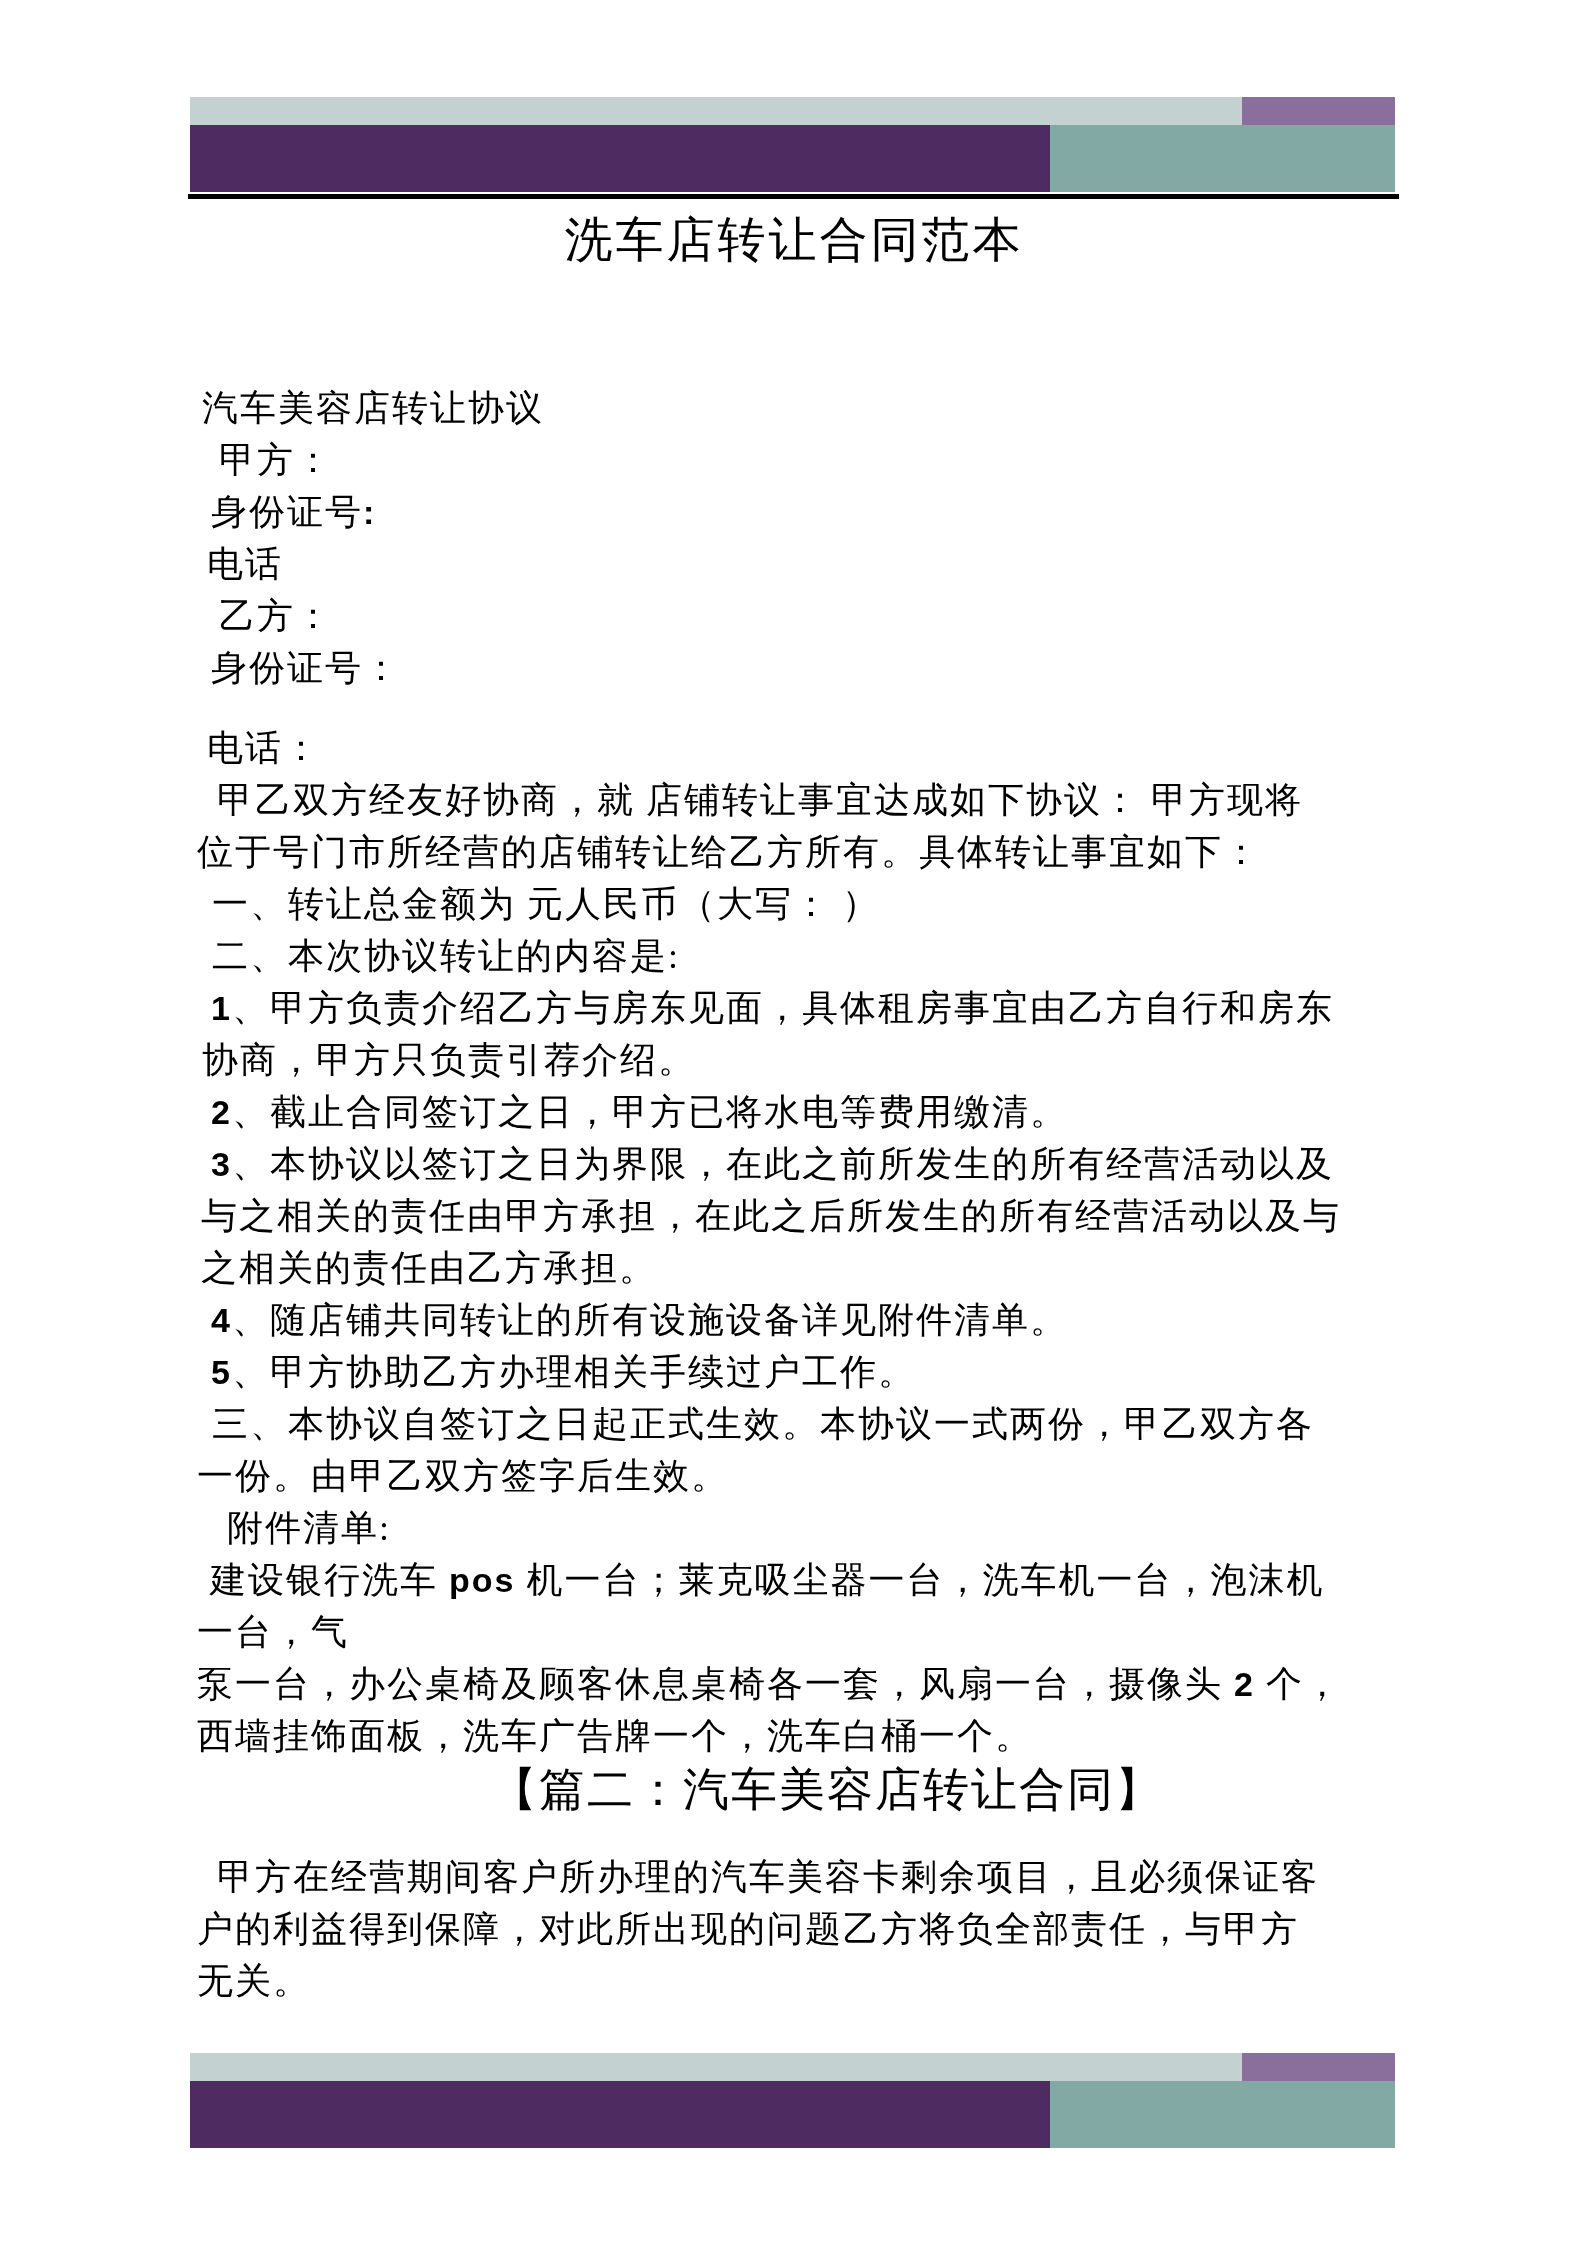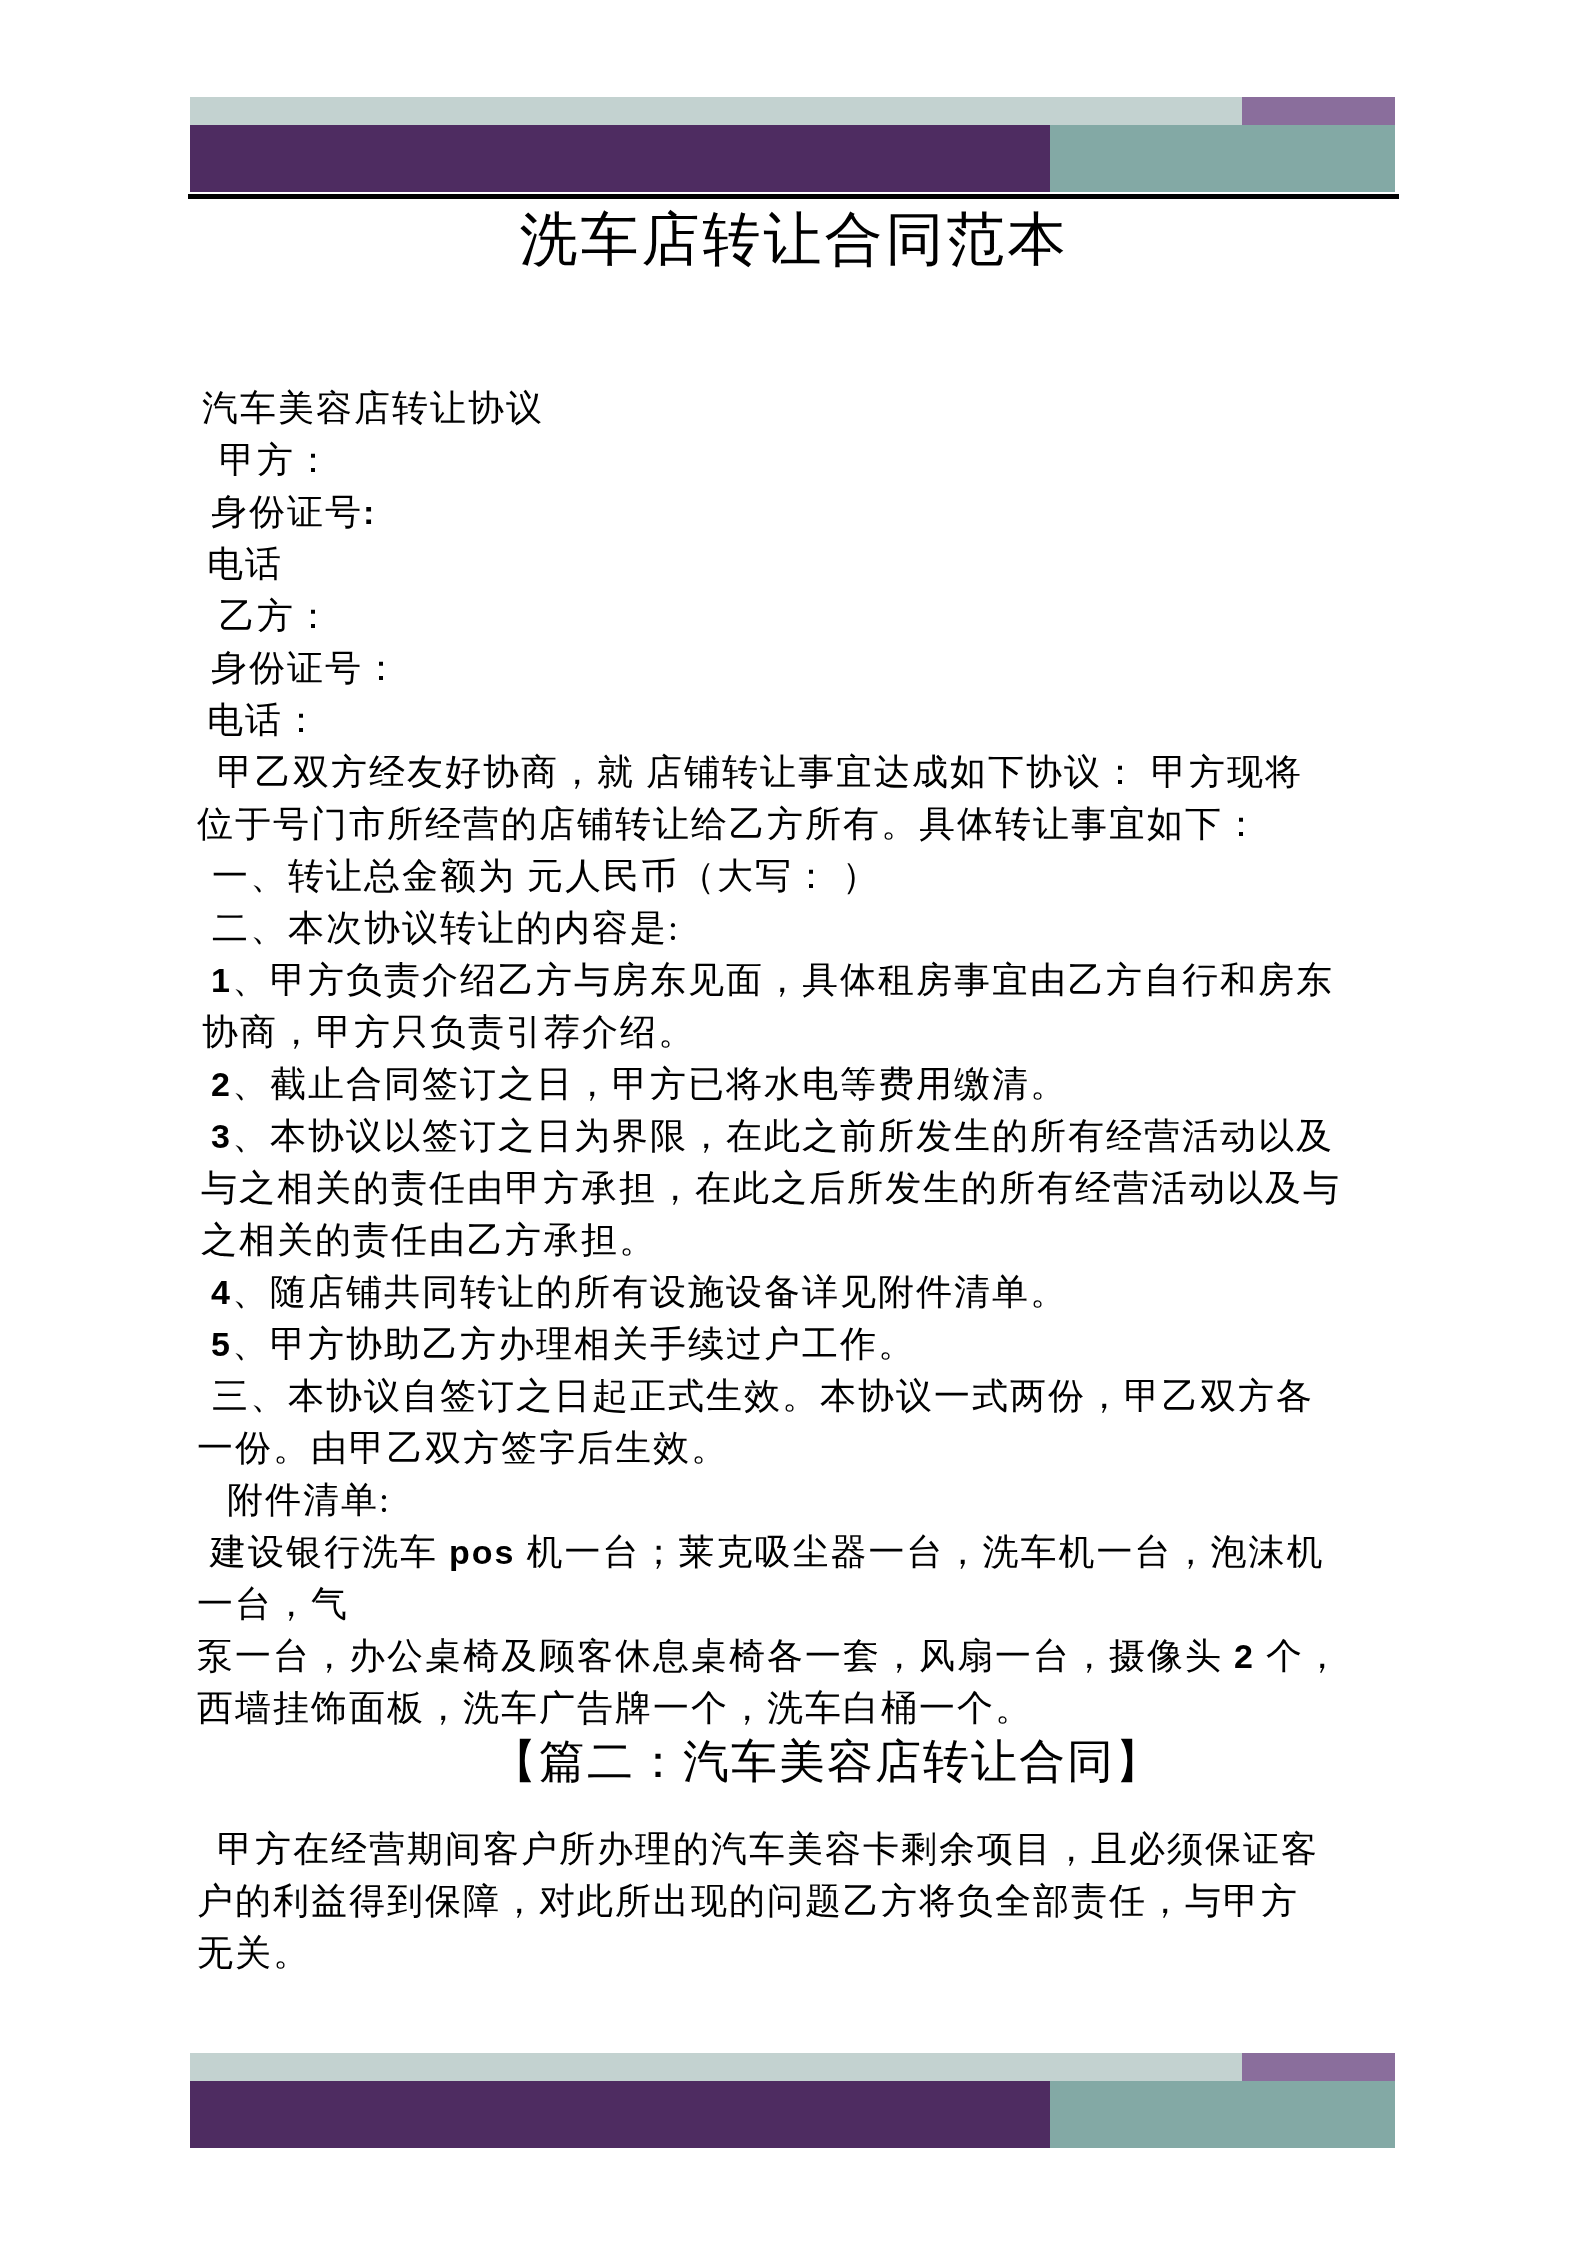--- a/index.html
+++ b/index.html
@@ -18,21 +18,21 @@
   .hdr-purple {left:190px;top:125px; width:860px; height:67px;}
   .hdr-teal2  {left:1050px;top:125px;width:345px; height:67px;}
   .hdr-rule   {left:188px;top:194px; width:1211px;height:5px;}
   .ftr-teal   {left:190px;top:2053px;width:1052px;height:28px;}
   .ftr-lilac  {left:1242px;top:2053px;width:153px;height:28px;}
   .ftr-purple {left:190px;top:2081px;width:860px; height:67px;}
   .ftr-teal2  {left:1050px;top:2081px;width:345px;height:67px;}
   
   .doc-title{
     position:absolute;left:197px;top:200px;width:1194px;height:80px;
-    line-height:80px;font-size:58px;letter-spacing:3px;
+    line-height:80px;font-size:48px;letter-spacing:3px;
     text-align:center;white-space:pre;
   }
   .sec-heading{
     font-size:46px;letter-spacing:2px;text-align:center;white-space:pre;
   }
   .sec1-heading{
     position:absolute;left:197px;top:290px;width:1194px;height:58px;line-height:58px;
   }
   .content{
     position:absolute;left:197px;top:382px;width:1260px;
@@ -61,21 +61,21 @@
   <div class="doc-title">洗车店转让合同范本</div>
 
   <div class="content">
     <div id="body-lines">
         <div class="line" style="margin-left: 5px;"><span>汽车美容店转让协议</span></div>
         <div class="line" style="margin-left: 22px;"><span>甲方：</span></div>
         <div class="line" style="margin-left: 14px;"><span>身份证号</span><span class="b">:</span></div>
         <div class="line" style="margin-left: 10px;"><span>电话</span></div>
         <div class="line" style="margin-left: 22px;"><span>乙方：</span></div>
         <div class="line" style="margin-left: 14px;"><span>身份证号：</span></div>
-        <div class="line" style="margin-left: 10px;"><span>电话：</span></div>
+        <div class="line" style="margin-left: 10px; margin-top: 28px;"><span>电话：</span></div>
         <div class="line" style="margin-left: 20px;"><span>甲乙双方经友好协商，就 店铺转让事宜达成如下协议： 甲方现将</span></div>
         <div class="line" style="margin-left: 0px;"><span>位于号门市所经营的店铺转让给乙方所有。具体转让事宜如下：</span></div>
         <div class="line" style="margin-left: 15px;"><span>一、转让总金额为 元人民币（大写： ）</span></div>
         <div class="line" style="margin-left: 15px;"><span>二、本次协议转让的内容是:</span></div>
         <div class="line" style="margin-left: 14px;"><span class="b">1</span><span>、甲方负责介绍乙方与房东见面，具体租房事宜由乙方自行和房东</span></div>
         <div class="line" style="margin-left: 5px;"><span>协商，甲方只负责引荐介绍。</span></div>
         <div class="line" style="margin-left: 14px;"><span class="b">2</span><span>、截止合同签订之日，甲方已将水电等费用缴清。</span></div>
         <div class="line" style="margin-left: 14px;"><span class="b">3</span><span>、本协议以签订之日为界限，在此之前所发生的所有经营活动以及</span></div>
         <div class="line" style="margin-left: 4px;"><span>与之相关的责任由甲方承担，在此之后所发生的所有经营活动以及与</span></div>
         <div class="line" style="margin-left: 4px;"><span>之相关的责任由乙方承担。</span></div>

